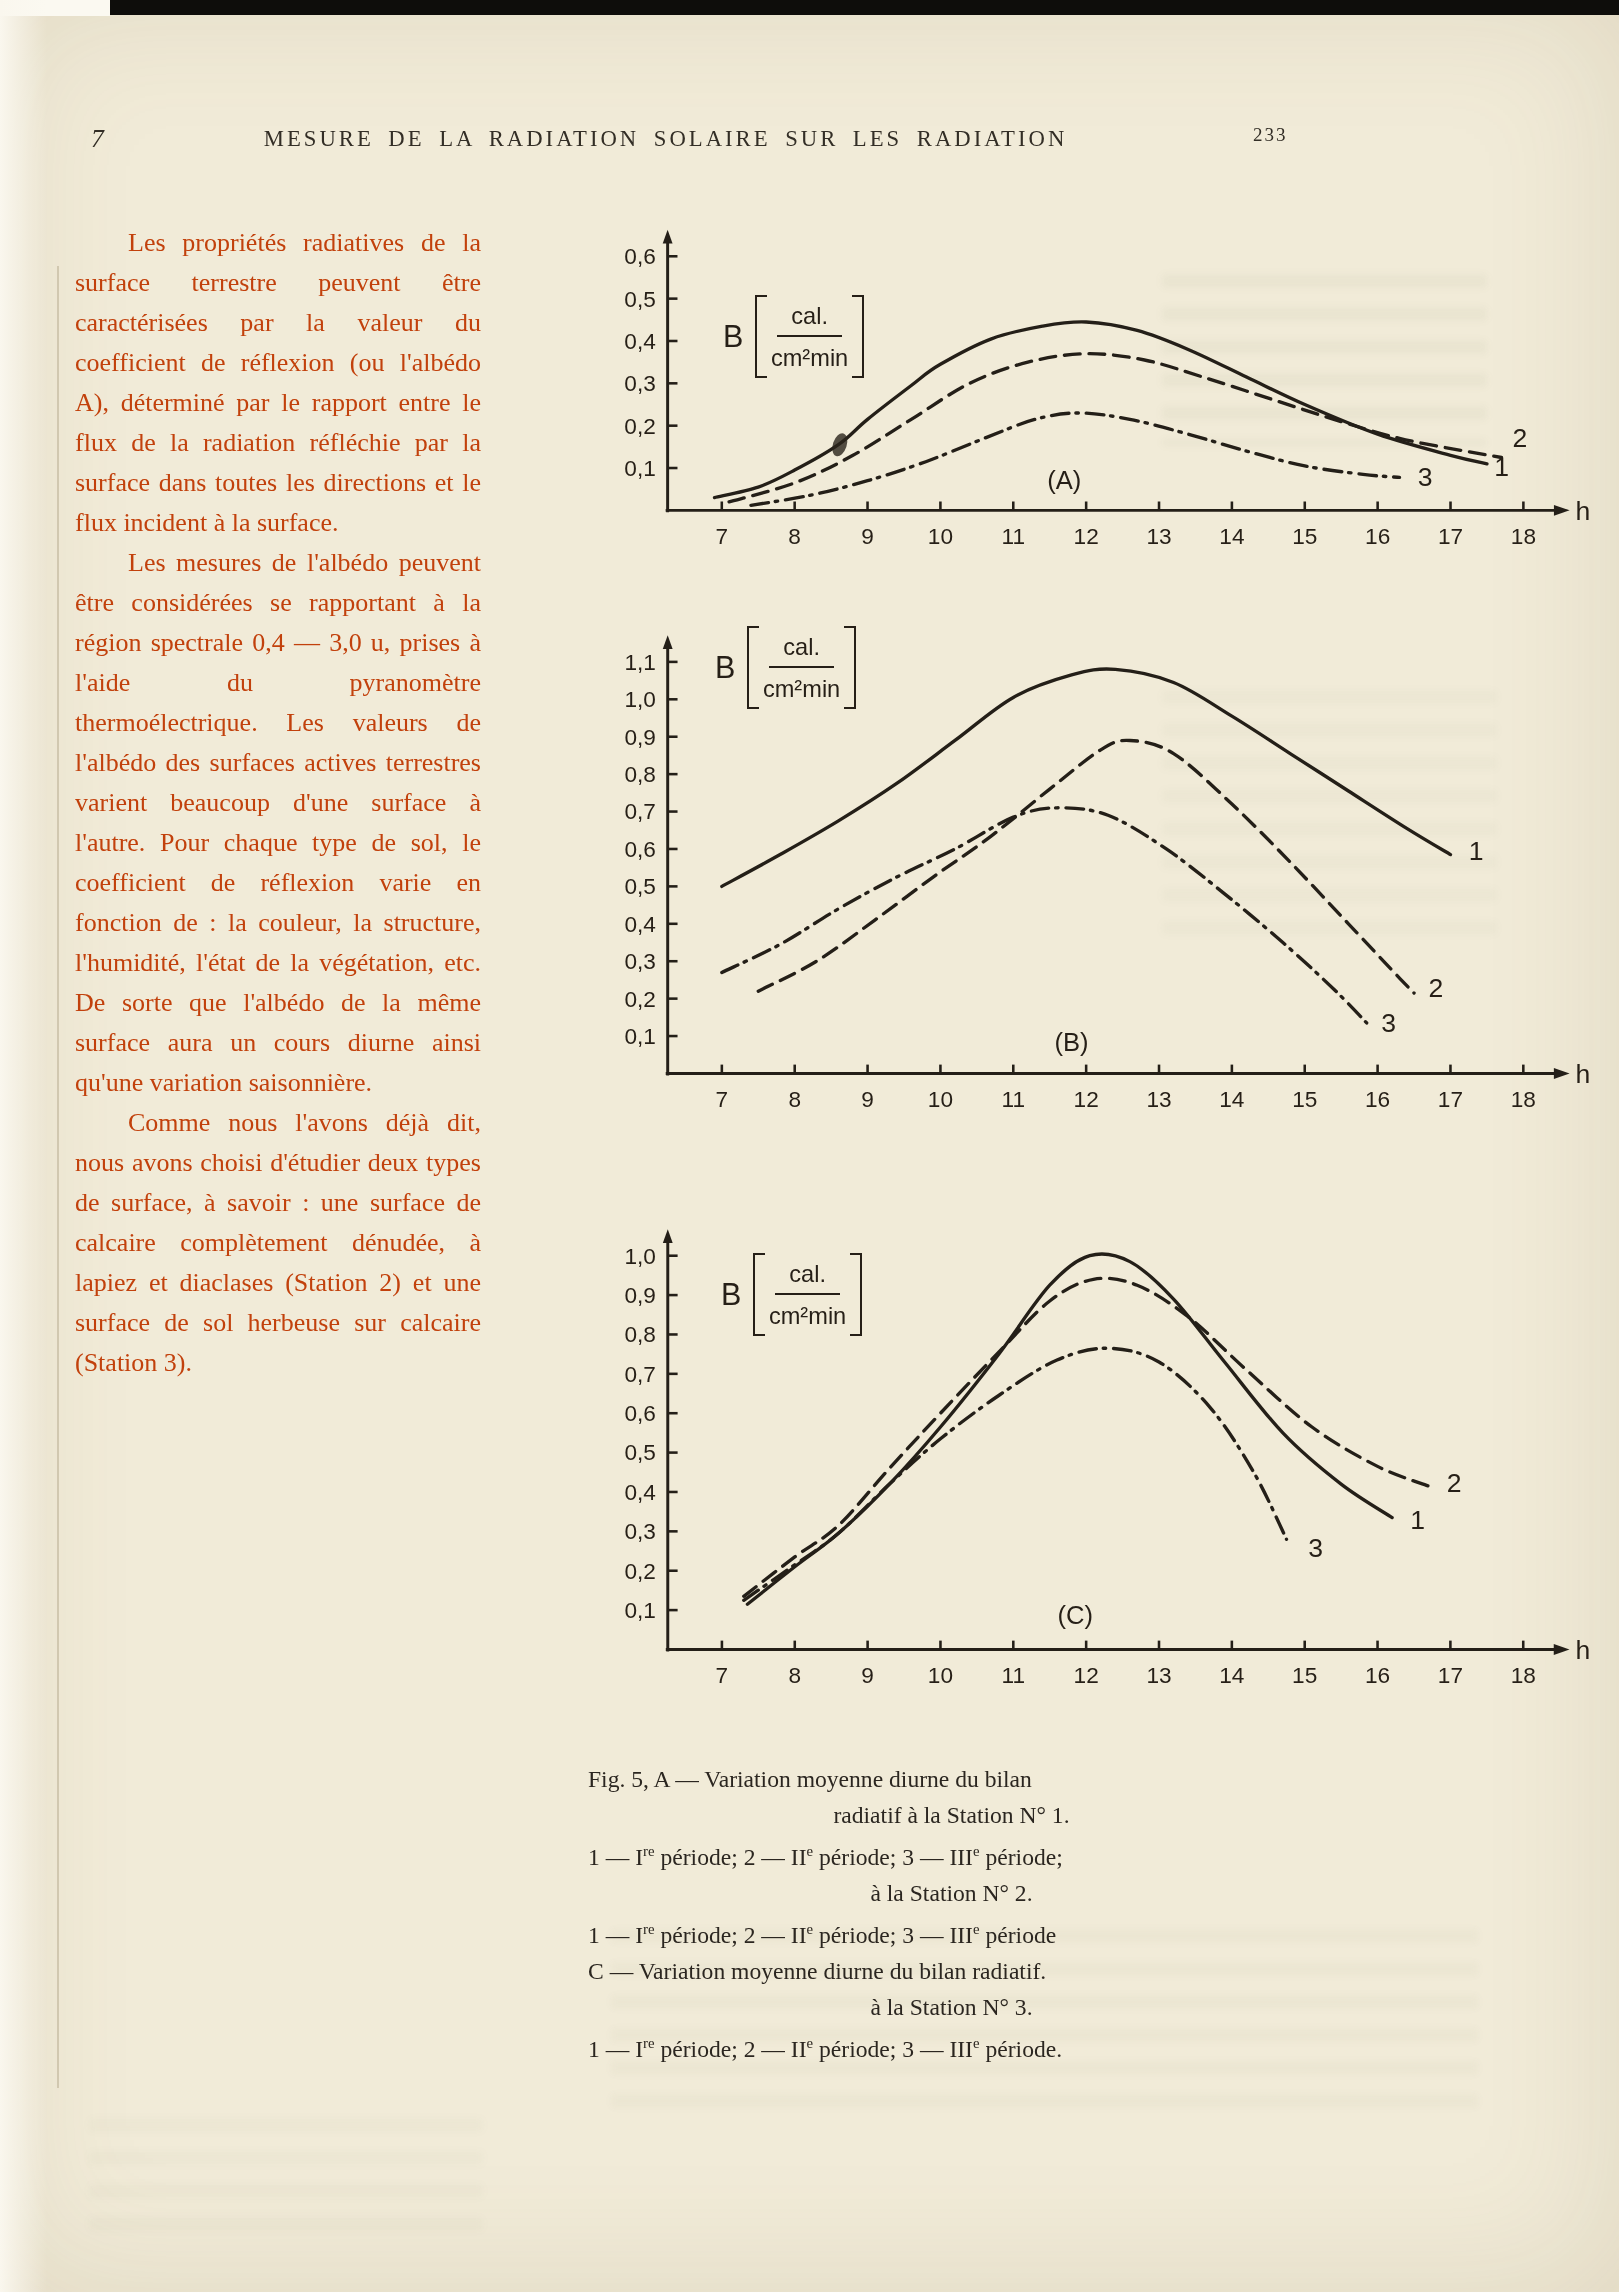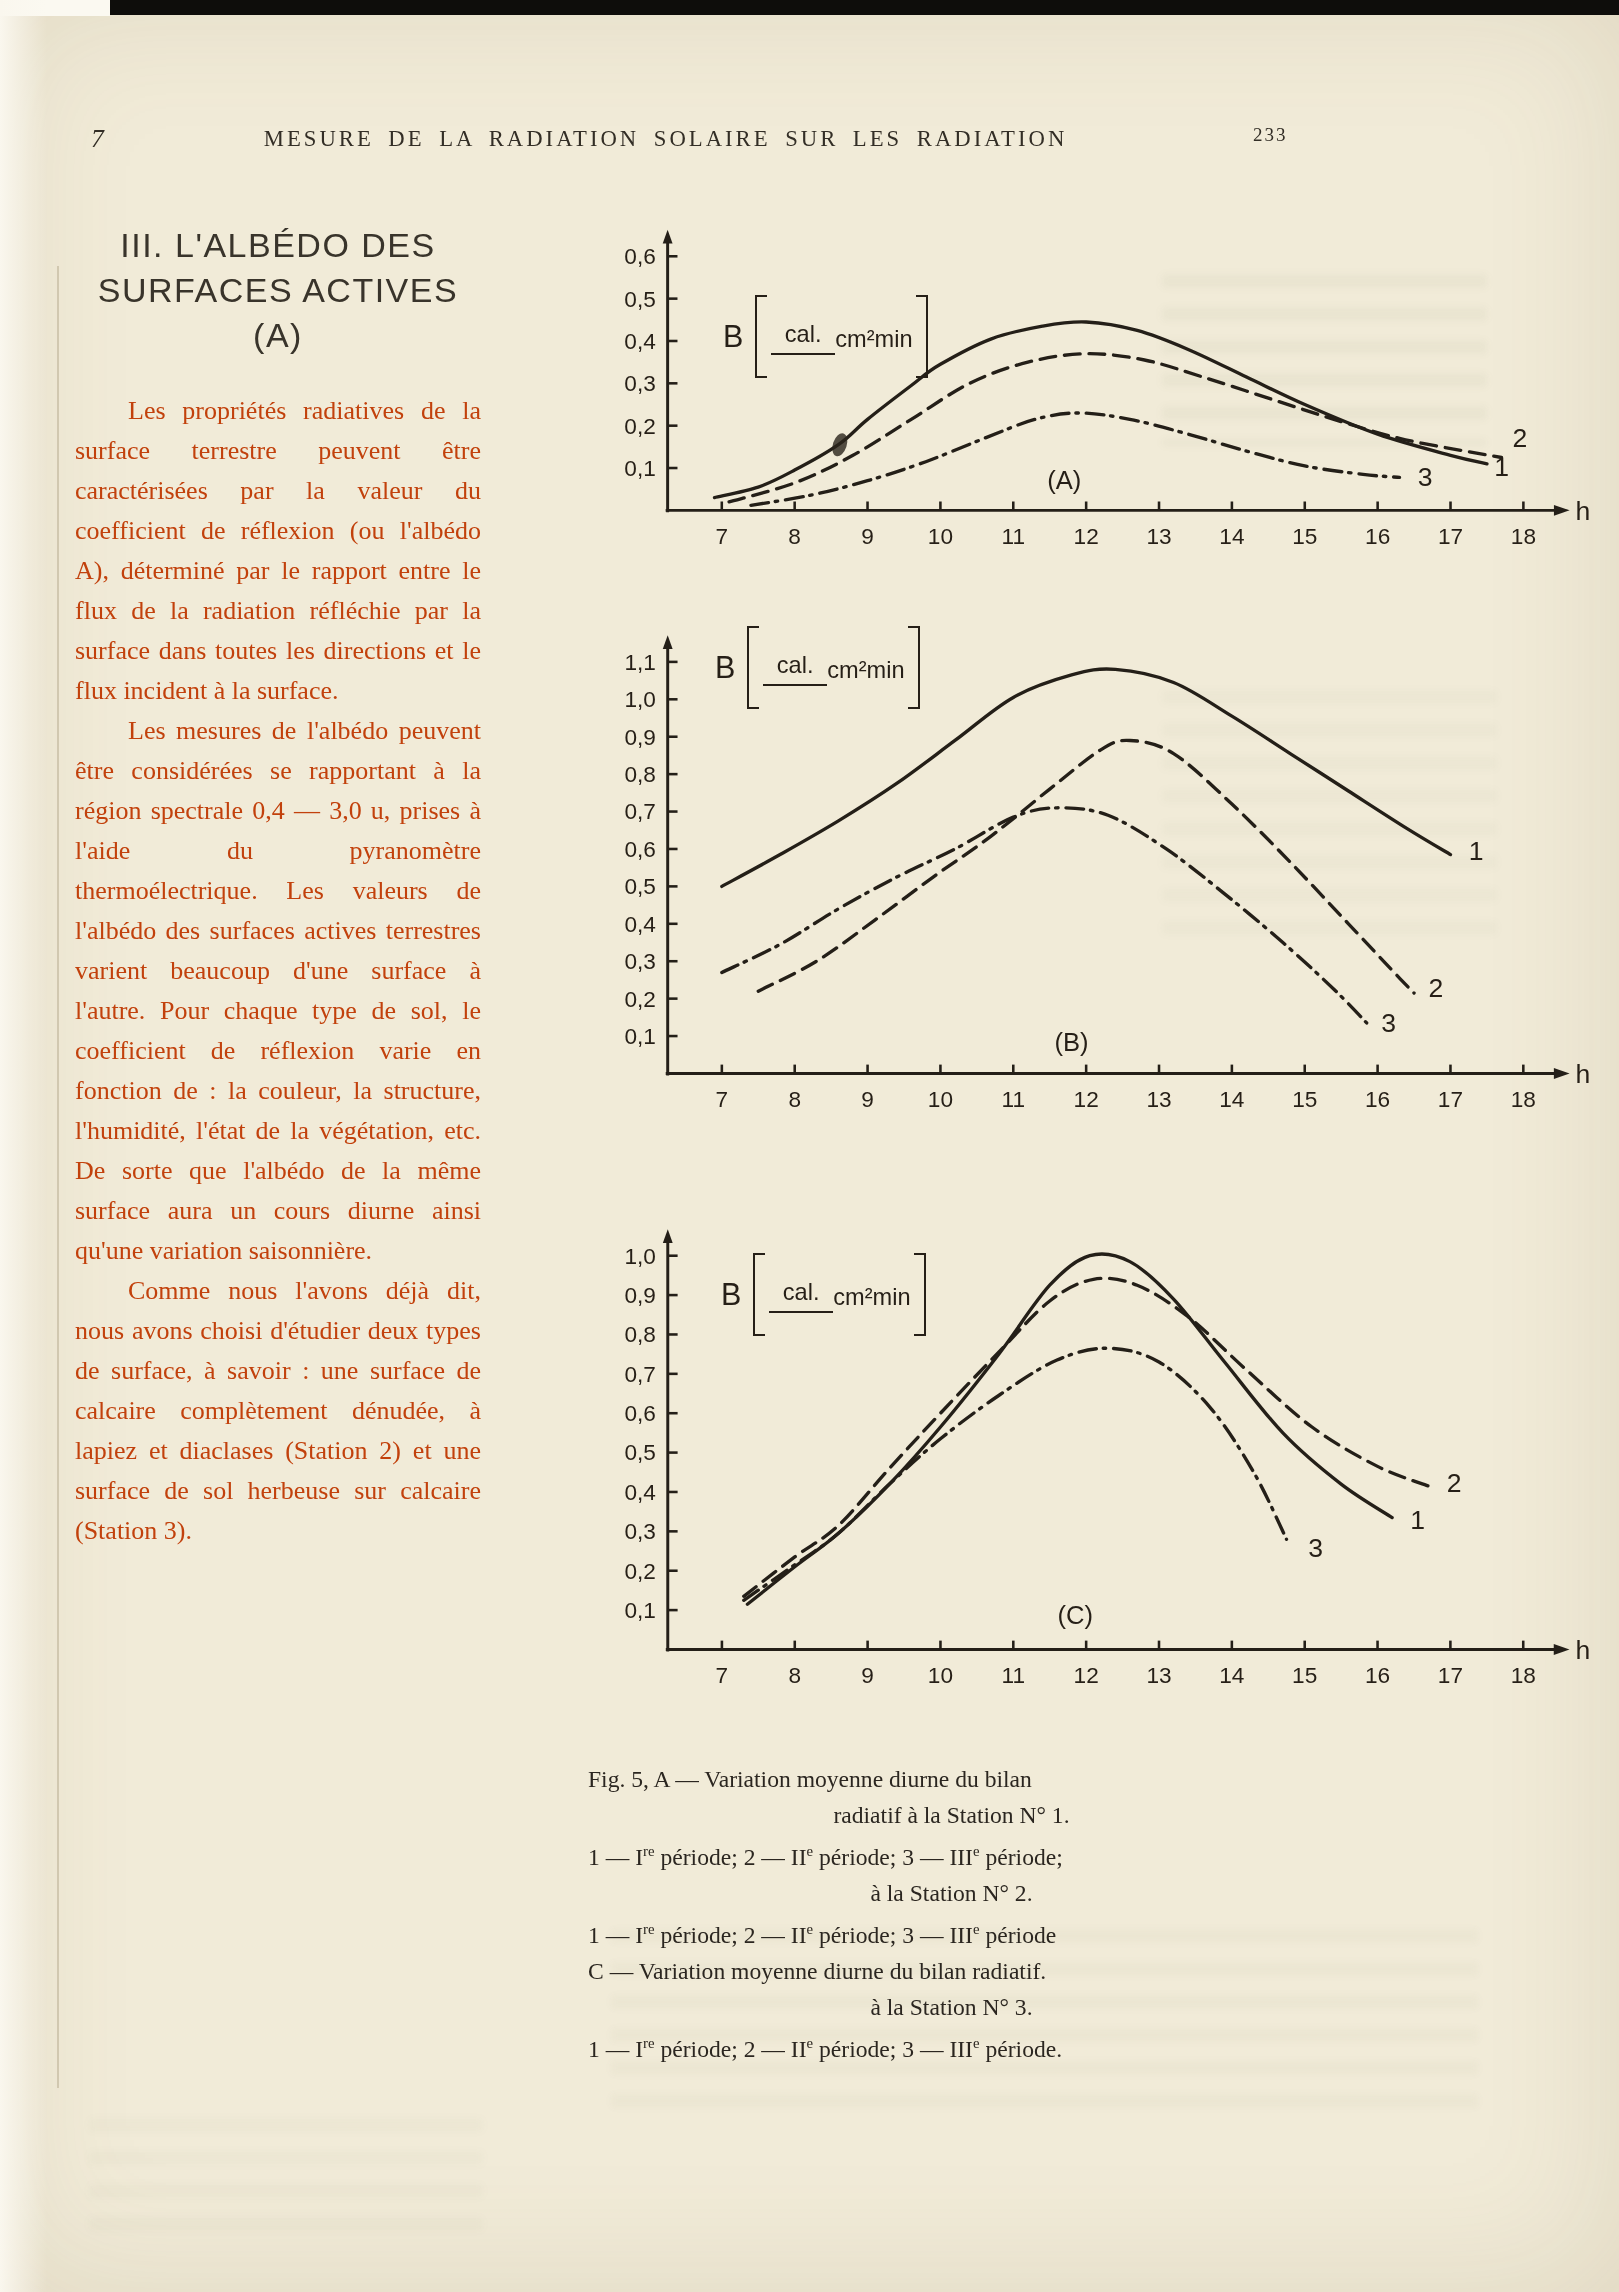--- a/index.html
+++ b/index.html
@@ -41,21 +41,21 @@
   
   .unit-label{position:absolute;display:flex;align-items:center;color:#261f17;
     font-family:"Liberation Sans",sans-serif;}
   #chart-A .unit-label{left:144px;top:85px;}
   #chart-B .unit-label{left:136px;top:35px;}
   #chart-C .unit-label{left:142px;top:79px;}
   .unit-b{font-size:30.5px;margin-right:11.8px;}
   .lbrack,.rbrack{width:9.9px;height:79px;border:2.5px solid #261f17;}
   .lbrack{border-right:none;}
   .rbrack{border-left:none;}
-  .frac{display:flex;flex-direction:row;align-items:center;margin:0 3.9px;font-size:23.6px;line-height:29.6px;}
+  .frac{display:flex;flex-direction:column;align-items:center;margin:0 3.9px;font-size:23.6px;line-height:29.6px;}
   .num{padding:2px 13.8px 3px;border-bottom:2.5px solid #261f17;}
   .den{padding-top:7px;}
 
   
   .caption{position:absolute;left:588px;top:1761px;width:727px;}
   .cap-line{font-family:"Liberation Serif",serif;font-weight:400;font-size:23.6px;line-height:36px;color:#2b2620;}
   .cap-line .sup{vertical-align:super;font-size:14.8px;}
 
   
   .ghost{position:absolute;filter:blur(3.9px);
@@ -77,24 +77,20 @@
   <div class="ghost" id="ghost1"></div>
   <div class="ghost" id="ghost2"></div>
   <div class="ghost" id="ghost3"></div>
   <div class="ghost" id="ghost4"></div>
 
   <div class="hdr-num" id="hdr-left">7</div>
   <div class="hdr-title">MESURE DE LA RADIATION SOLAIRE SUR LES RADIATION</div>
   <div class="hdr-num" id="hdr-right">233</div>
 
   <div class="left-col">
-    <h2 class="sec-title">
-      <span>III. L'ALBÉDO DES</span><br>
-      <span>SURFACES ACTIVES (A)</span>
-    </h2>
     <div>
         <p class="body-par">Les propriétés radiatives de la surface terrestre peuvent être caractérisées par la valeur du coefficient de réflexion (ou l'albédo A), déterminé par le rapport entre le flux de la radiation réfléchie par la surface dans toutes les directions et le flux incident à la surface.</p>
         <p class="body-par">Les mesures de l'albédo peuvent être considérées se rapportant à la région spectrale 0,4 — 3,0 u, prises à l'aide du pyranomètre thermoélectrique. Les valeurs de l'albédo des surfaces actives terrestres varient beaucoup d'une surface à l'autre. Pour chaque type de sol, le coefficient de réflexion varie en fonction de : la couleur, la structure, l'humidité, l'état de la végétation, etc. De sorte que l'albédo de la même surface aura un cours diurne ainsi qu'une variation saisonnière.</p>
         <p class="body-par">Comme nous l'avons déjà dit, nous avons choisi d'étudier deux types de surface, à savoir : une surface de calcaire complètement dénudée, à lapiez et diaclases (Station 2) et une surface de sol herbeuse sur calcaire (Station 3).</p>
       </div>
   </div>
 
   <div class="chart" id="chart-A">
     <svg id="svg-A" width="1034" height="389" viewBox="0 0 1050 395">
         <line x1="90" y1="307" x2="90" y2="30" stroke="#241f18" stroke-width="3"></line>

